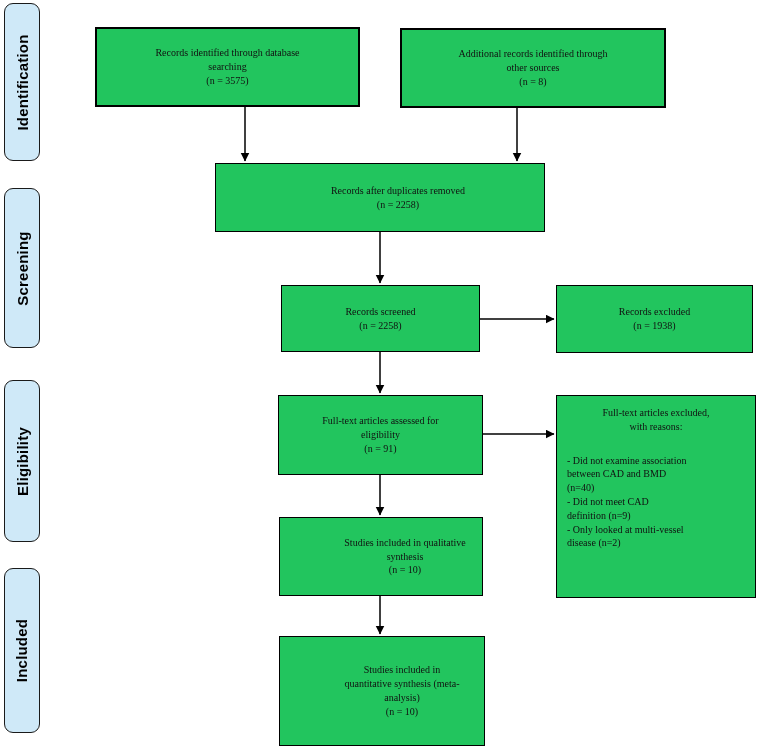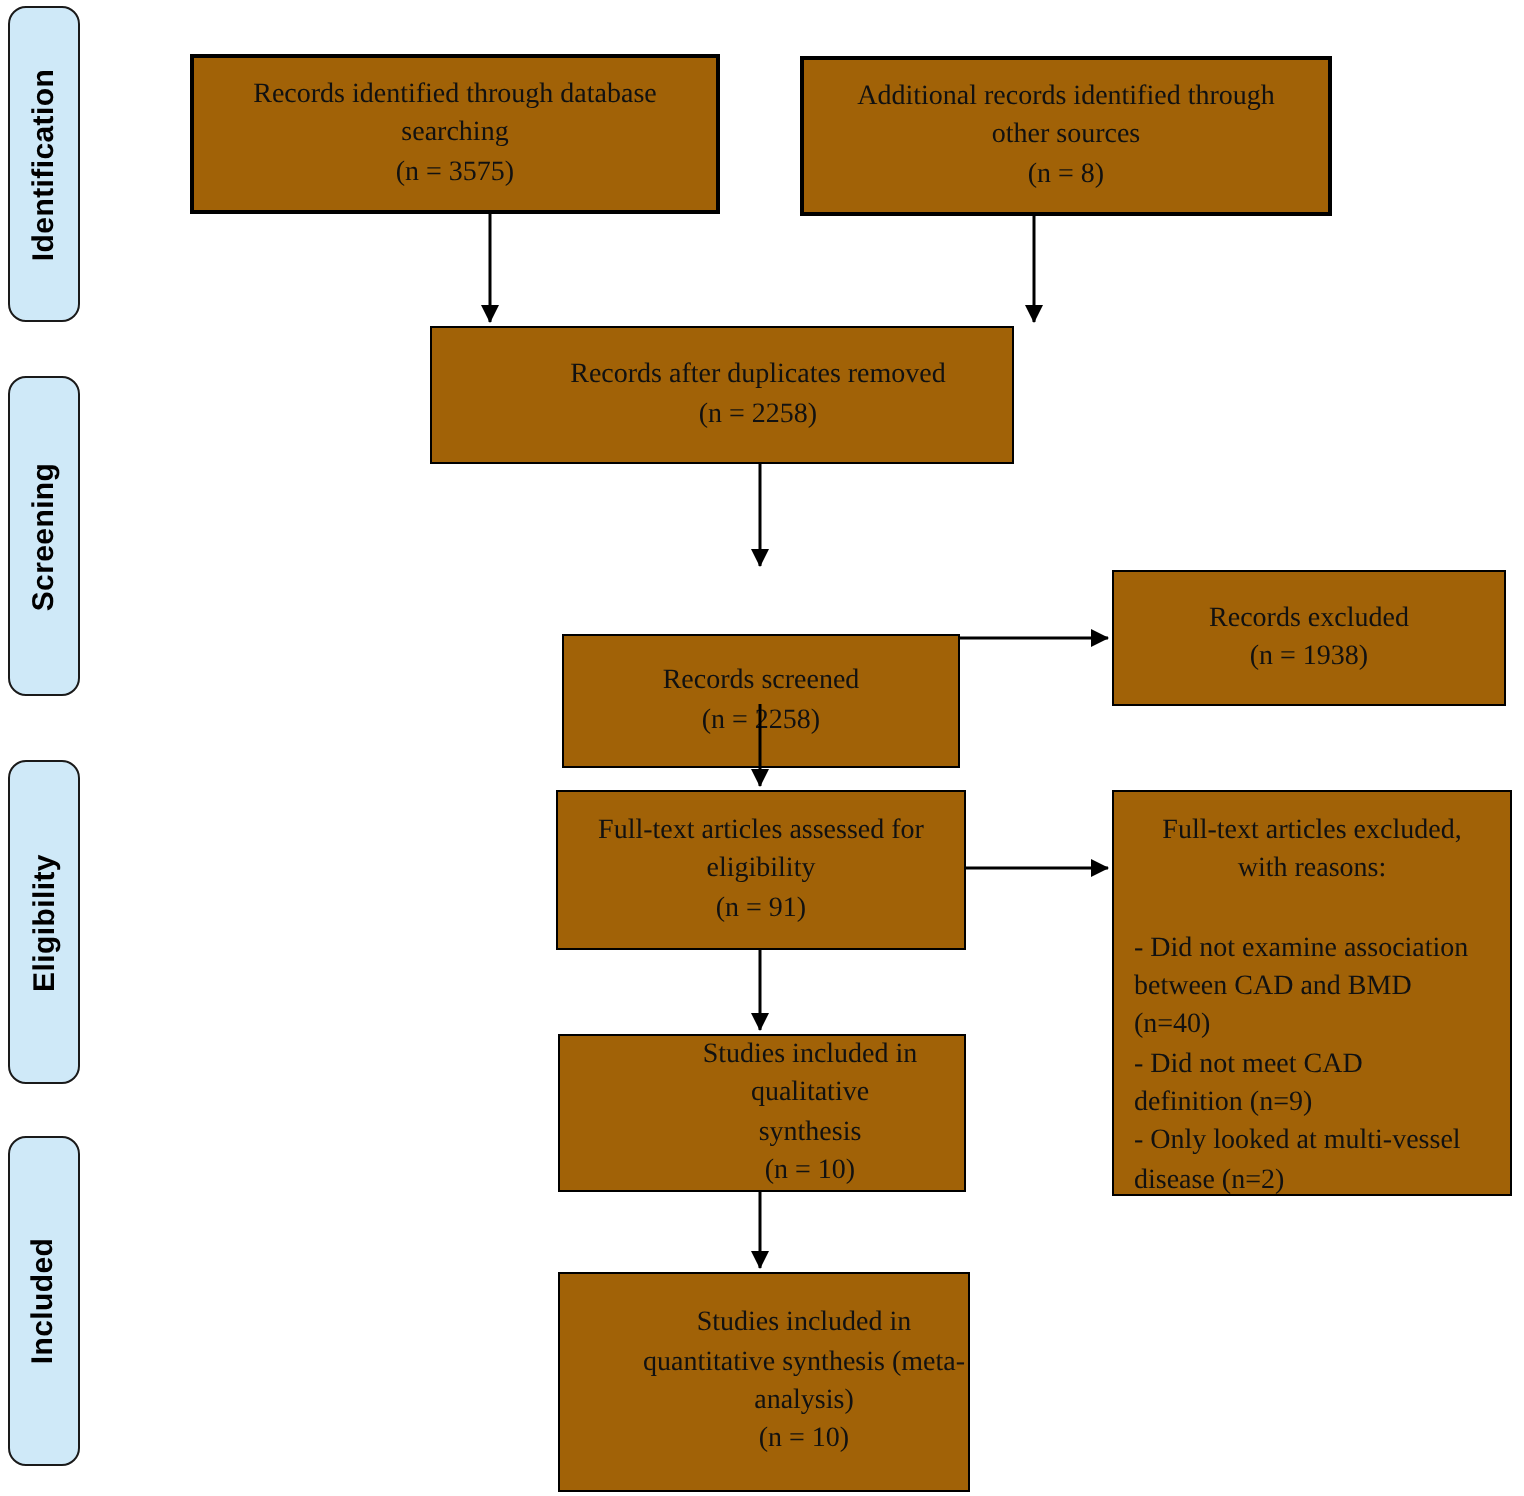--- a/index.html
+++ b/index.html
@@ -36,27 +36,27 @@
     font-size: 15px;
     color: #000000;
     white-space: nowrap;
     letter-spacing: 0.2px;
   }
   
   .fbox {
     position: absolute;
     box-sizing: border-box;
     border: 1px solid var(--box_border, #000000);
-    background: #a16207;
+    background: #22c55e;
     display: flex;
     flex-direction: column;
     align-items: center;
     justify-content: center;
     text-align: center;
-    font-size: 14px;
+    font-size: 10px;
     line-height: 1.38;
   }
   .fbox .txt { white-space: pre-line; }
   .thick { border-width: 2px; }
   .reasons-box {
     justify-content: flex-start;
     align-items: stretch;
     padding: 10px 10px 8px 10px;
   }
   .reasons-box .hdr { text-align: center; white-space: pre-line; }
@@ -95,26 +95,26 @@
 searching
 (n = 3575)</div>
   </div>
 
   <div class="fbox thick" style="left:400px; top:28px; width:266px; height:80px;">
     <div class="txt">Additional records identified through
 other sources
 (n = 8)</div>
   </div>
 
-  <div class="fbox" style="left:215px; top:163px; width:292px; height:69px;padding-left:36px;">
+  <div class="fbox" style="left:215px; top:163px; width:330px; height:69px;padding-left:36px;">
     <div class="txt">Records after duplicates removed
 (n = 2258)</div>
   </div>
 
-  <div class="fbox" style="left:281px; top:285px; width:199px; height:67px;margin-top:32px;">
+  <div class="fbox" style="left:281px; top:285px; width:199px; height:67px;">
     <div class="txt">Records screened
 (n = 2258)</div>
   </div>
 
   <div class="fbox" style="left:556px; top:285px; width:197px; height:68px;">
     <div class="txt">Records excluded
 (n = 1938)</div>
   </div>
 
   <div class="fbox" style="left:278px; top:395px; width:205px; height:80px;">

